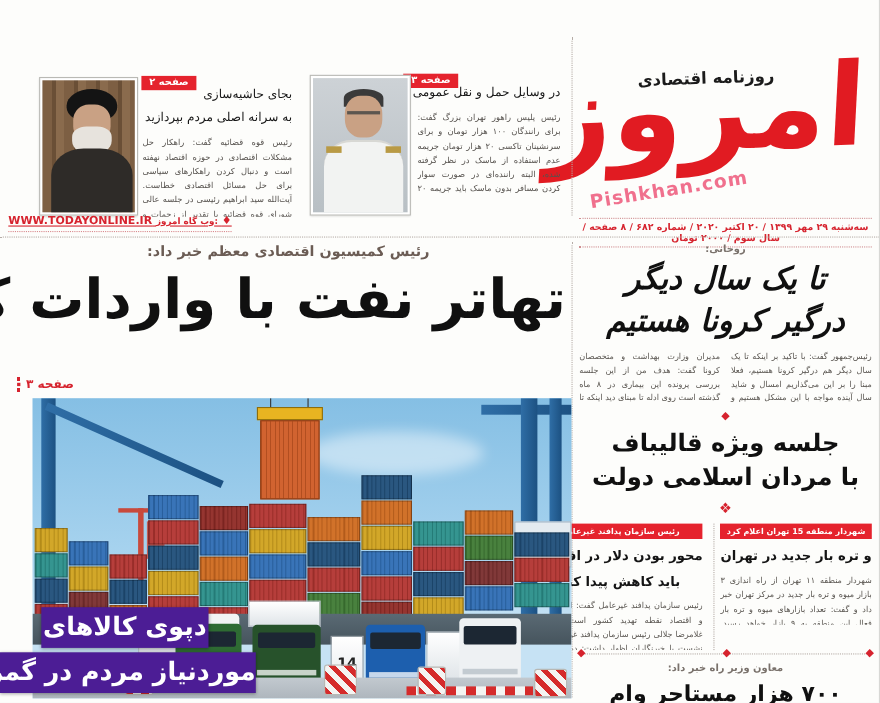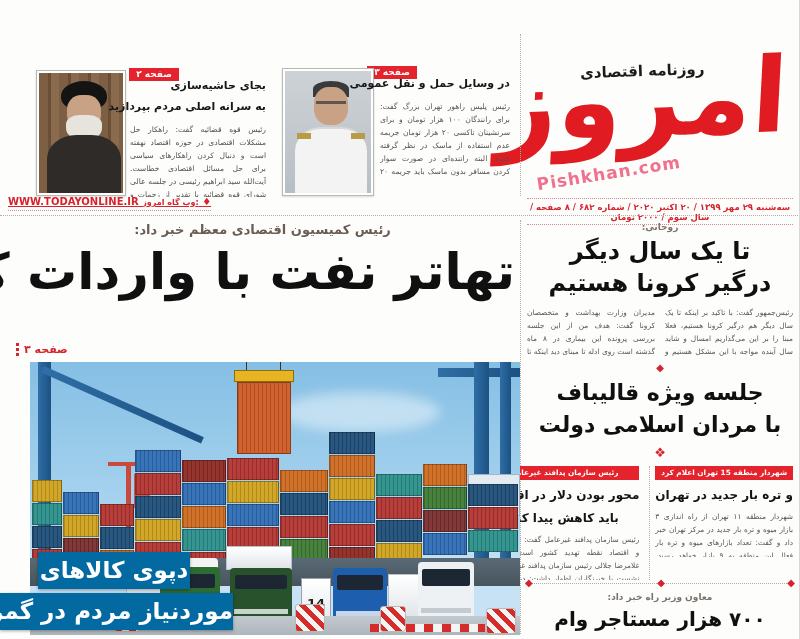--- a/index.html
+++ b/index.html
@@ -27,37 +27,37 @@
     border-top:1px dotted #cf8d90; border-bottom:1px dotted #cf8d90; padding:3px 0 2px;
   }
 
   
   .badge {
     background:#e5232d; color:#fff; font-size:9px; font-weight:bold;
     padding:1px 7px 2px; display:inline-block;
   }
   .photo-frame { border:1px solid #b9b9b4; background:#fff; padding:2px; box-shadow:0 1px 2px rgba(0,0,0,.15); }
   .portrait { position:relative; width:100%; height:100%; overflow:hidden; }
-  .ts-head { font-size:11px; font-weight:bold; color:#161616; line-height:1.9; white-space:nowrap; }
+  .ts-head { font-size:11px; font-weight:normal; color:#161616; line-height:1.9; white-space:nowrap; }
   .ts-body { font-size:7.6px; color:#56524e; line-height:1.72; text-align:justify; }
   .website-line { font-size:10px; font-weight:bold; color:#d6232e; direction:ltr; border-bottom:1px dotted #d98a8e; padding-bottom:3px;text-decoration:underline; }
   .website-line .fa { font-size:8px; direction:rtl; }
 
   .dotline-h { border-top:1px dotted #b5aca6; }
   .dotline-v { border-right:1px dotted #b5aca6; width:0; }
 
   
   .lead-kicker { font-size:13px; font-weight:bold; color:#6b5c54; }
   .lead-headline { font-size:50px; font-weight:bold; color:#101010; letter-spacing:-2px; white-space:nowrap; }
   .lead-subhead { font-size:11.5px; font-weight:bold; color:#3c3835; line-height:1.8; }
   .lead-badge { color:#d6232e; font-size:11px; font-weight:bold; border-left:3px dotted #d6232e; padding-left:5px; }
 
   
   .rc-kicker { font-size:9px; font-weight:bold; color:#7a726c; }
-  .rc-h1 { font-size:24px; font-weight:bold; color:#101010; line-height:1.35; letter-spacing:-1px; }
+  .rc-h1 { font-size:28px; font-weight:bold; color:#101010; line-height:1.35; letter-spacing:-1px;font-style:italic; }
   .rc-h2 { font-size:22px; font-weight:bold; color:#101010; line-height:1.45; letter-spacing:-1px; }
   .rc-h3 { font-size:20px; font-weight:bold; color:#101010; line-height:1.5; letter-spacing:-1px; }
   .rc-body { font-size:7.4px; color:#5a5651; line-height:1.75; text-align:justify; }
   .two-col { display:flex; gap:10px; direction:rtl; }
   .two-col > div { flex:1; }
   .diamond { color:#d6232e; font-size:10px; line-height:1; }
   .ornament { color:#d6232e; font-size:13px; line-height:1; }
   .sub-label { background:#e5232d; color:#fff; font-size:7.3px; font-weight:bold; text-align:center; padding:2px 2px 3px; }
   .sub-head { font-size:12px; font-weight:bold; color:#141414; line-height:1.95; white-space:nowrap; }
 
@@ -65,21 +65,21 @@
   #photo { left:30px; top:362px; width:490px; height:273px; overflow:hidden; background:linear-gradient(#85bfe4 0%,#a9d4ef 55%,#c6e2f4 75%); }
   .crane-beam { background:linear-gradient(90deg,#2f6ea6,#1c5182); }
   .machine-box { background:#e4ebf0; border:1px solid #9fb4c4; }
   .container-ribs { background-image:repeating-linear-gradient(90deg, rgba(0,0,0,.14) 0 1px, rgba(255,255,255,.05) 1px 4px); }
   .truck-cab { position:absolute; border-radius:4px 4px 1px 1px; }
   .truck-glass { position:absolute; left:8%; right:8%; top:12%; height:26%; background:#1c2733; border-radius:2px; }
   .truck-stripe { position:absolute; left:6%; right:6%; bottom:18%; height:8%; background:rgba(255,255,255,.75); }
   .trailer { position:absolute; background:linear-gradient(#ffffff,#dfe4e8); border:1px solid #b9c2c9; }
   .bollard { position:absolute; background:repeating-linear-gradient(45deg,#d52b2b 0 5px,#f4f4f2 5px 10px); border-radius:3px; border:1px solid #b8b8b4; }
   .pillar { position:absolute; background:linear-gradient(#ffffff,#e4e7ea); border:1px solid #9aa2a8; color:#222; font-weight:bold; font-size:13px; text-align:center; }
-  .caption-box { background:#0369a1; color:#fff; font-weight:bold; font-size:23px; text-align:center; line-height:1.5; box-shadow:0 1px 3px rgba(0,0,0,.35); white-space:nowrap; }
+  .caption-box { background:#4c1d95; color:#fff; font-weight:bold; font-size:23px; text-align:center; line-height:1.5; box-shadow:0 1px 3px rgba(0,0,0,.35); white-space:nowrap; }
 </style>
 </head>
 <body>
 
 <div id="page">
 
   <div class="abs masthead-tagline" style="right:95px; top:62px;">روزنامه اقتصادی</div>
   <div class="abs masthead-title" style="right:12px; top:48px;">امروز</div>
   <div class="abs watermark" style="right:118px; top:163px;">Pishkhan.com</div>
   <div class="abs dateline c" style="right:6px; top:198px; width:266px;">سه‌شنبه ۲۹ مهر ۱۳۹۹ / ۲۰ اکتبر ۲۰۲۰ / شماره ۶۸۲ / ۸ صفحه / سال سوم / ۲۰۰۰ تومان</div>

